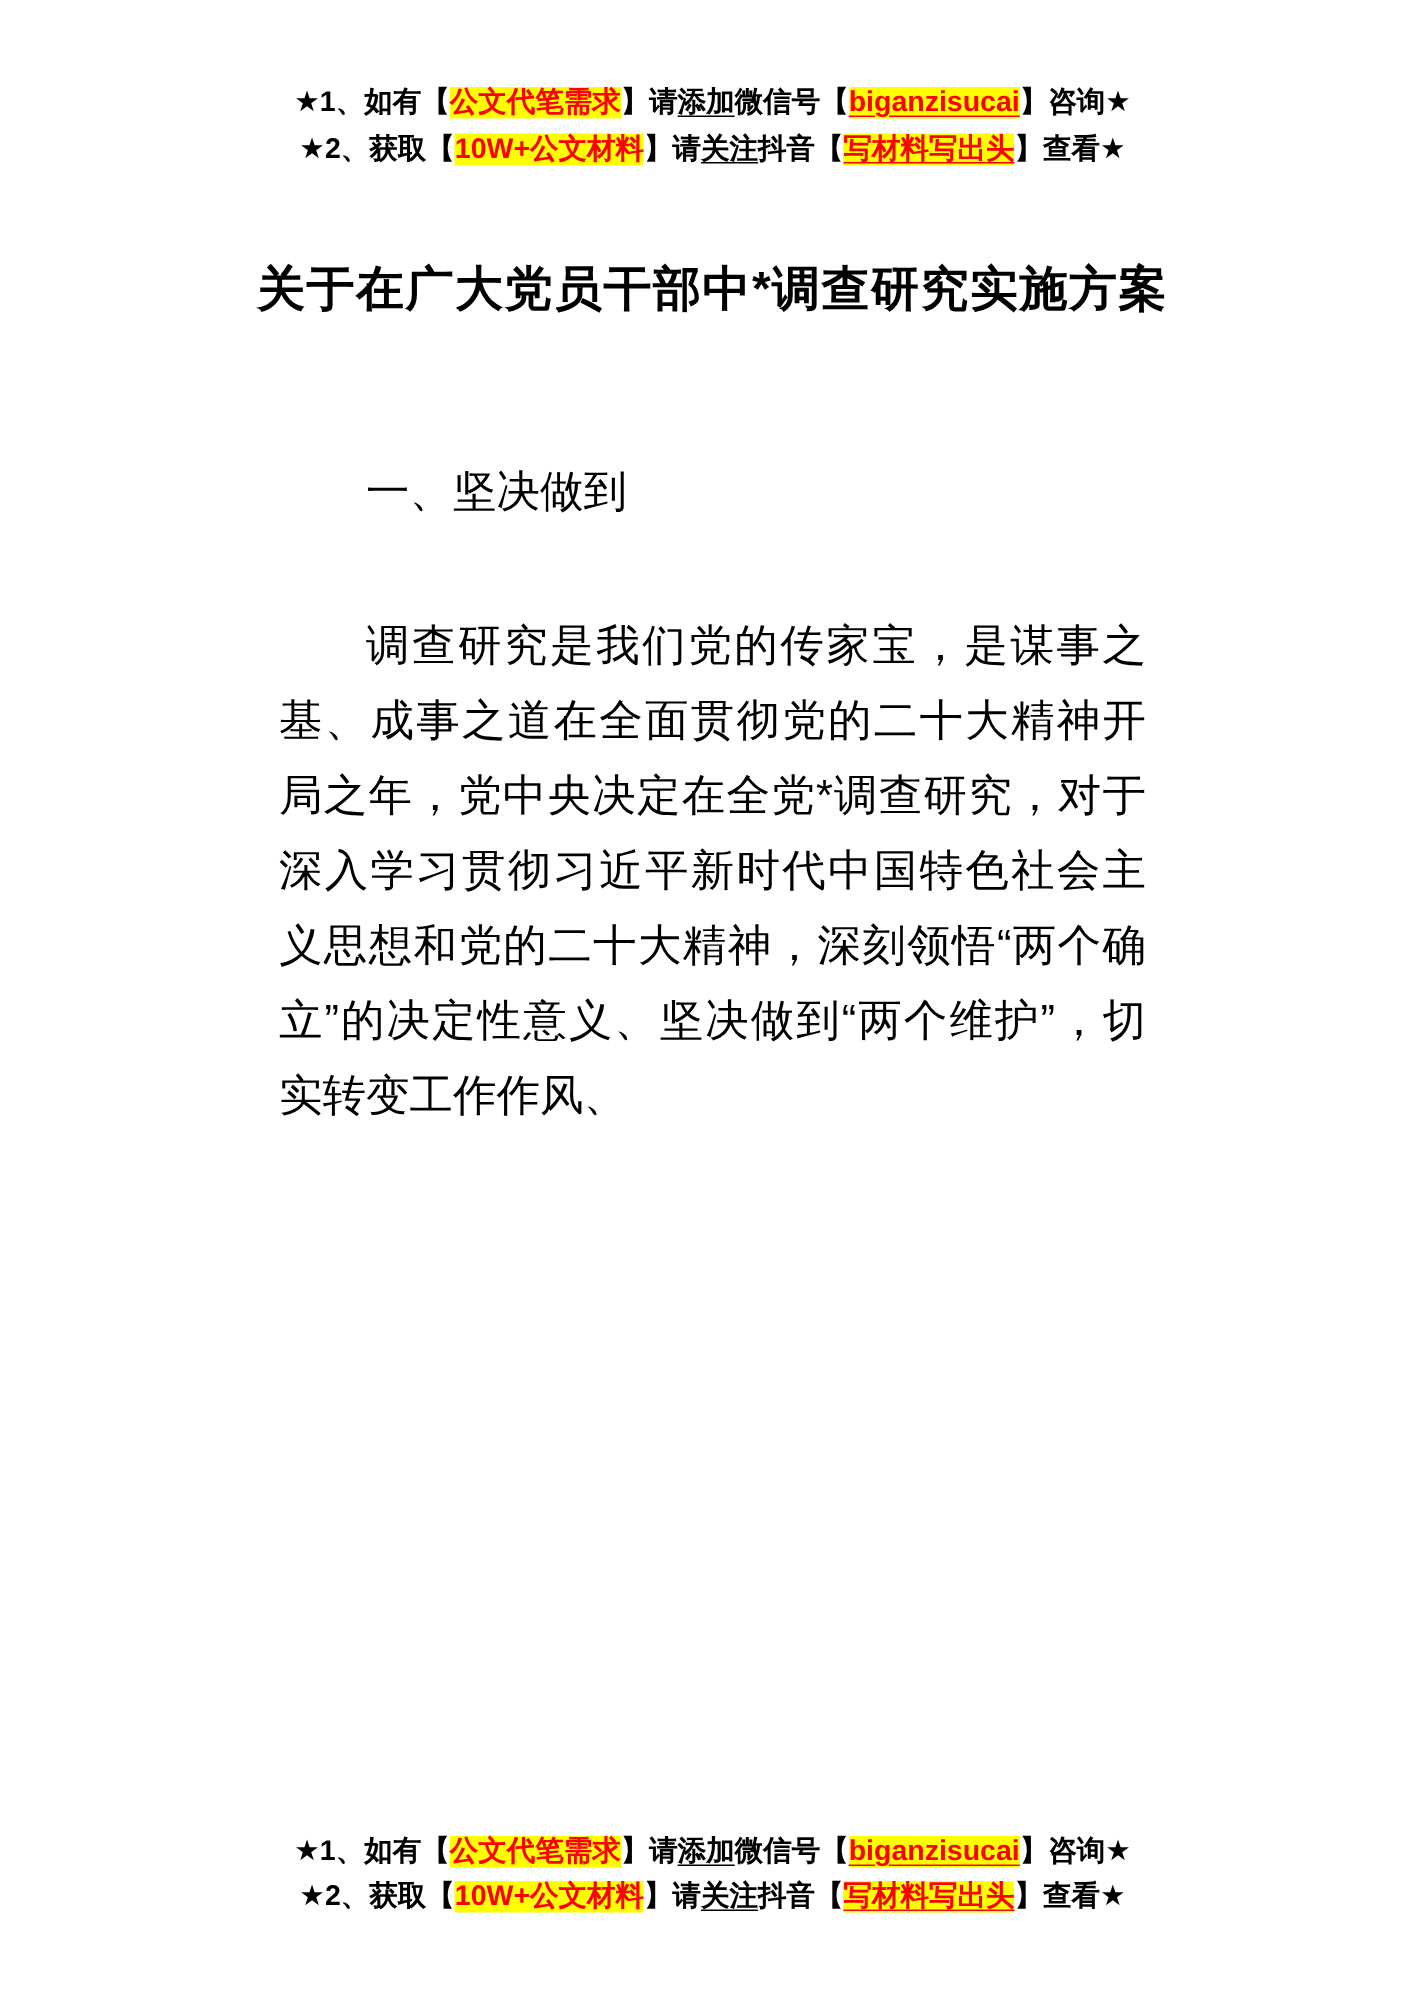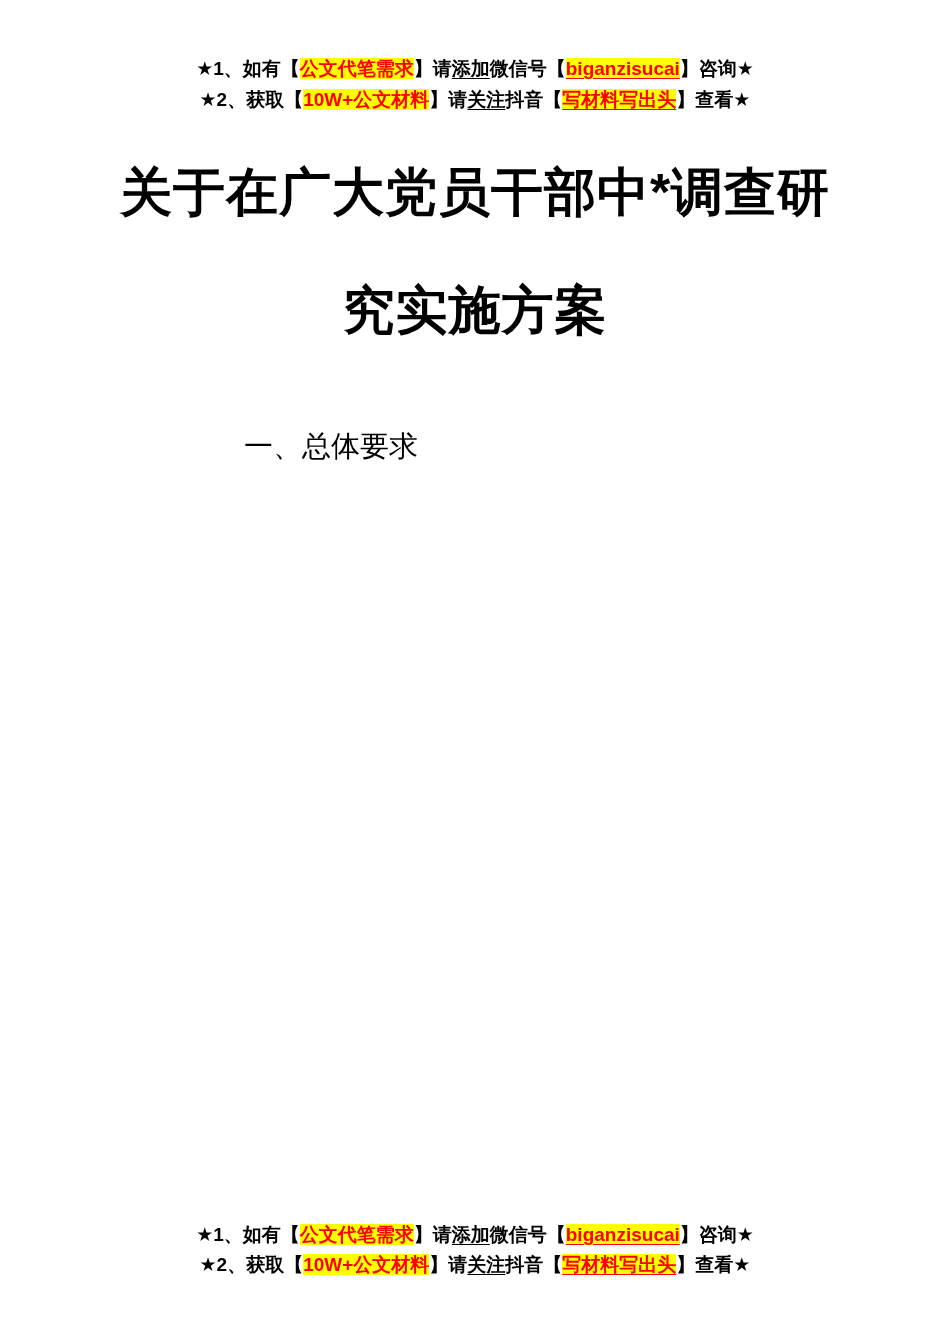--- a/index.html
+++ b/index.html
@@ -30,21 +30,21 @@
     background: #ffff00;
     color: #ff0000;
   }
   .u {
     text-decoration: underline;
     text-underline-offset: 3px;
   }
   
   .title {
     margin: 18px 60px 0;
-    font-size: 52px;
+    font-size: 32px;
     font-weight: 900;
     line-height: 118px;
     text-align: center;
     letter-spacing: 1px;
   }
   .title-line { display: block; }
   
   .content {
     margin: 0 136px;
     font-size: 29px;
@@ -78,21 +78,22 @@
     <div class="promo-line">
       <span>★2、获取【</span><span class="hl">10W+公文材料</span><span>】请</span><span class="u">关注</span><span>抖音【</span><span class="hl u">写材料写出头</span><span>】查看★</span>
     </div>
   </div>
 
   <h1 class="title">
     <span class="title-line">关于在广大党员干部中*调查研究实施方案</span>
   </h1>
 
   <div class="content">
-    <h2 class="section-heading">一、总体要求</h2>
+    <h2 class="section-heading">一、坚决做到</h2>
+    <p class="body-para para-2">调查研究是我们党的传家宝，是谋事之基、成事之道在全面贯彻党的二十大精神开局之年，党中央决定在全党*调查研究，对于深入学习贯彻习近平新时代中国特色社会主义思想和党的二十大精神，深刻领悟“两个确立”的决定性意义、坚决做到“两个维护”，切实转变工作作风、</p>
   </div>
 
   <div class="promo promo-footer">
     <div class="promo-line">
       <span>★1、如有【</span><span class="hl">公文代笔需求</span><span>】请</span><span class="u">添加</span><span>微信号【</span><span class="hl u">biganzisucai</span><span>】咨询★</span>
     </div>
     <div class="promo-line">
       <span>★2、获取【</span><span class="hl">10W+公文材料</span><span>】请</span><span class="u">关注</span><span>抖音【</span><span class="hl u">写材料写出头</span><span>】查看★</span>
     </div>
   </div>

